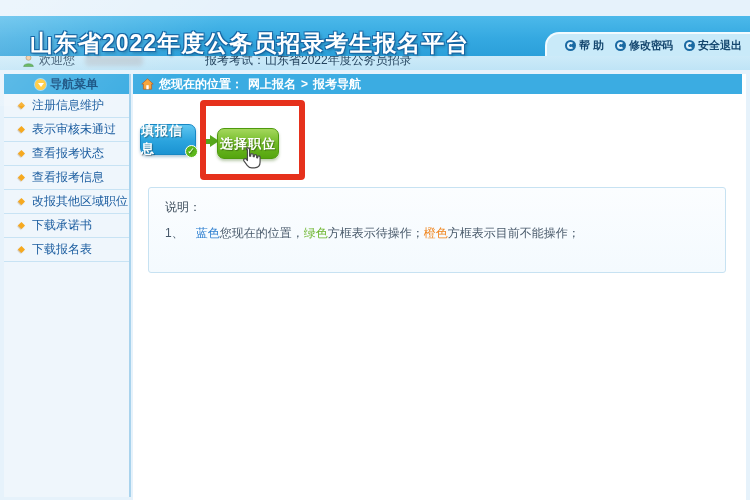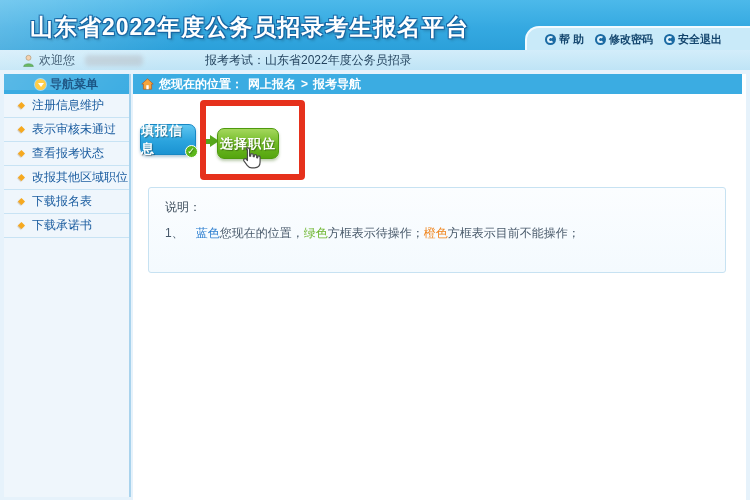--- a/index.html
+++ b/index.html
@@ -6,39 +6,39 @@
   html,body { width:750px; height:500px; }
   body {
     font-family:"Liberation Sans","DejaVu Sans",sans-serif;
     background:#e6f2fb;
     position:relative; overflow:hidden;
   }
   .page { position:absolute; inset:0; }
 
   
   .header {
-    position:absolute; left:0; top:0; width:750px; height:50px;
+    position:absolute; left:0; top:16px; width:750px; height:40px;
     background:linear-gradient(180deg,#4cb9ea 0%,#35a9e1 55%,#2ba0da 100%);
     overflow:visible; z-index:3;
   }
   .header::before {
     content:""; position:absolute; left:-60px; top:-40px; width:480px; height:130px;
     background:linear-gradient(115deg,rgba(255,255,255,.30) 0%,rgba(255,255,255,0) 55%);
     transform:skewX(-28deg);
   }
   .header-title {
     position:absolute; left:30px; top:12px;
     font-size:23px; font-weight:bold; color:#fff; letter-spacing:1px;
     text-shadow:1px 1px 0 #1767a5,-1px -1px 0 #1767a5,1px -1px 0 #1767a5,-1px 1px 0 #1767a5,2px 2px 3px rgba(0,0,0,.25);
     white-space:nowrap;
   }
   .header-tab {
     position:absolute; right:0; bottom:0; height:24px;
     display:flex; align-items:center; gap:11px;
-    padding:0 28px 0 18px;
+    padding:0 8px 0 18px;
     background:#c9eaf9;
     border-top-left-radius:14px;
     border-top:2px solid #f2fbff; border-left:2px solid #f2fbff;
   }
   .hdr-link {
     display:flex; align-items:center; gap:3px;
     font-size:11px; font-weight:bold; color:#15476f;
     text-decoration:none; cursor:pointer; white-space:nowrap;
   }
   .hdr-ico {
@@ -202,23 +202,24 @@
   </div>
 
   <div class="sidebar">
     <div class="side-head">
       <span class="nav-ico"></span>
       <span>导航菜单</span>
     </div>
     <div class="side-item">注册信息维护</div>
     <div class="side-item">表示审核未通过</div>
     <div class="side-item">查看报考状态</div>
+    <div class="side-item">查看报考信息</div>
     <div class="side-item">改报其他区域职位</div>
+    <div class="side-item">下载承诺书</div>
     <div class="side-item">下载报名表</div>
-    <div class="side-item">下载承诺书</div>
   </div>
 
   <div class="main">
 
     <div class="breadcrumb">
       <svg width="13" height="12" viewBox="0 0 13 12">
         <path d="M6.5 0.8 L12.2 6 H10.6 V11.2 H2.4 V6 H0.8 Z" fill="#f6a43b" stroke="#b4581e" stroke-width="0.7"></path>
         <rect x="5.3" y="7.2" width="2.4" height="4" fill="#fff"></rect>
       </svg>
       <span>您现在的位置：</span>

